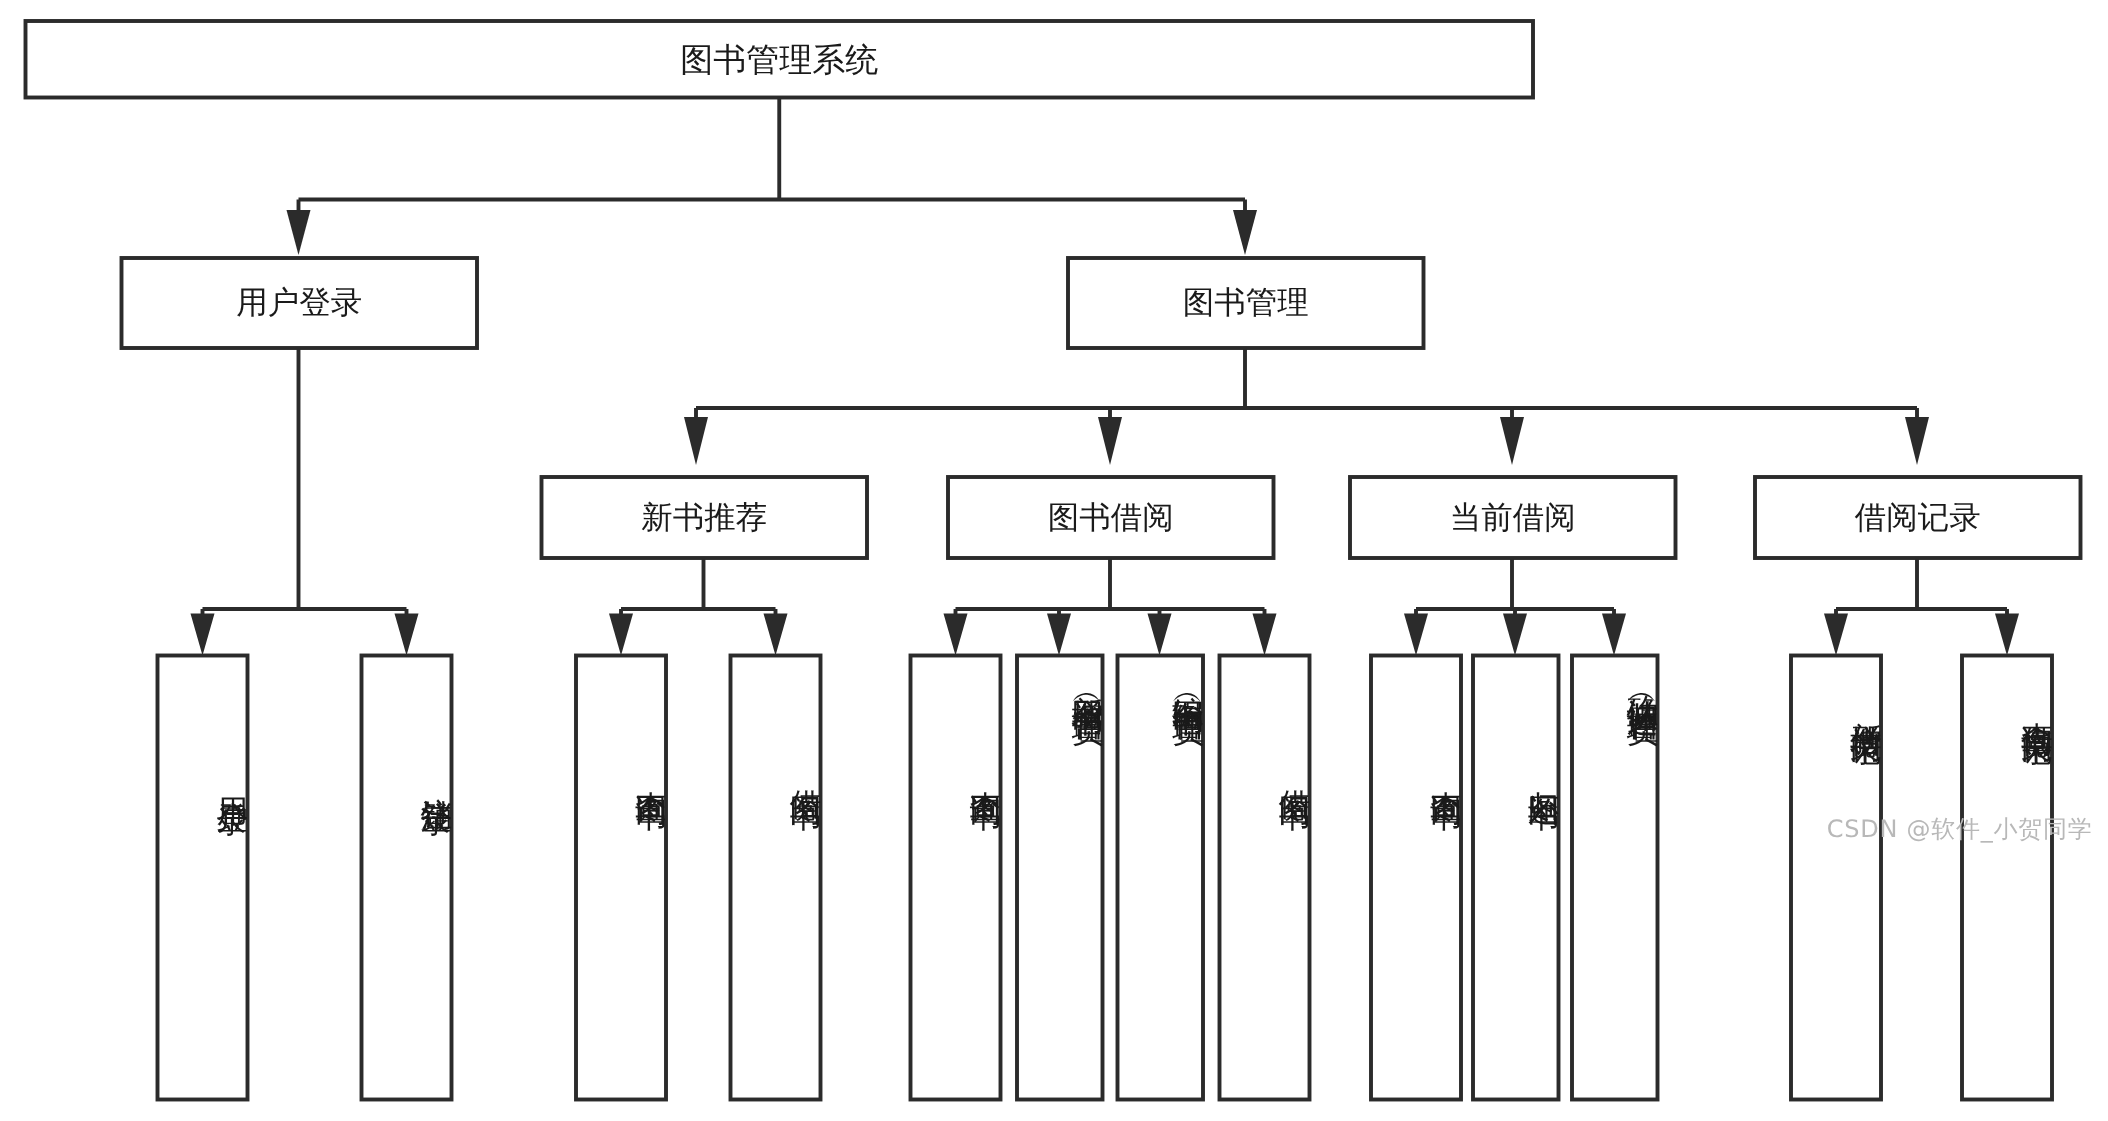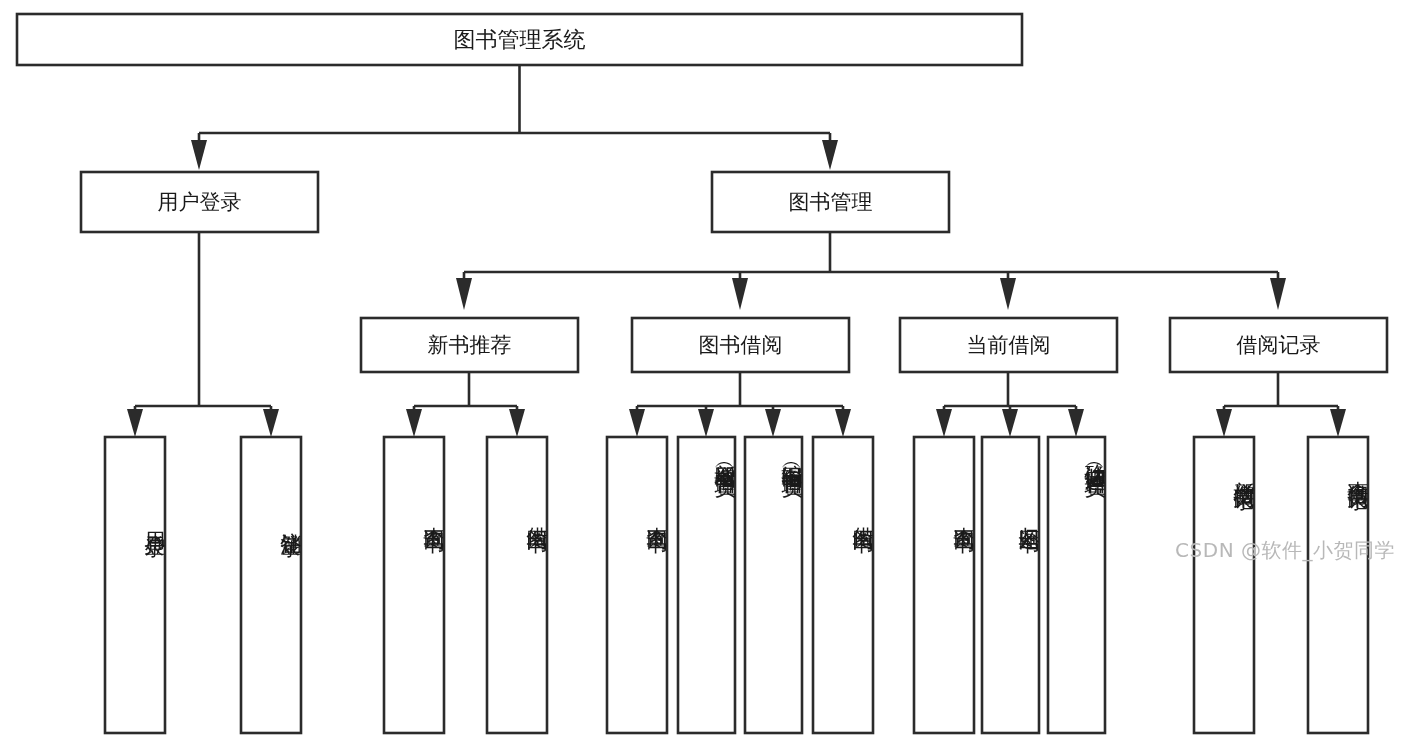--- a/index.html
+++ b/index.html
@@ -64,21 +64,21 @@
     line-height: 1;
     white-space: nowrap;
     pointer-events: none;
     text-align: left;
   }
   #watermark {
     position: absolute;
     right: 10px;
     bottom: 8px;
     font-family: "DejaVu Sans", "Liberation Sans", sans-serif;
-    font-size: 20px;
+    font-size: 16px;
     color: #b8b8b8;
     letter-spacing: 0.5px;
     white-space: nowrap;
   }
 </style>
 </head>
 <body>
 
 <div id="diagram-root">
 

